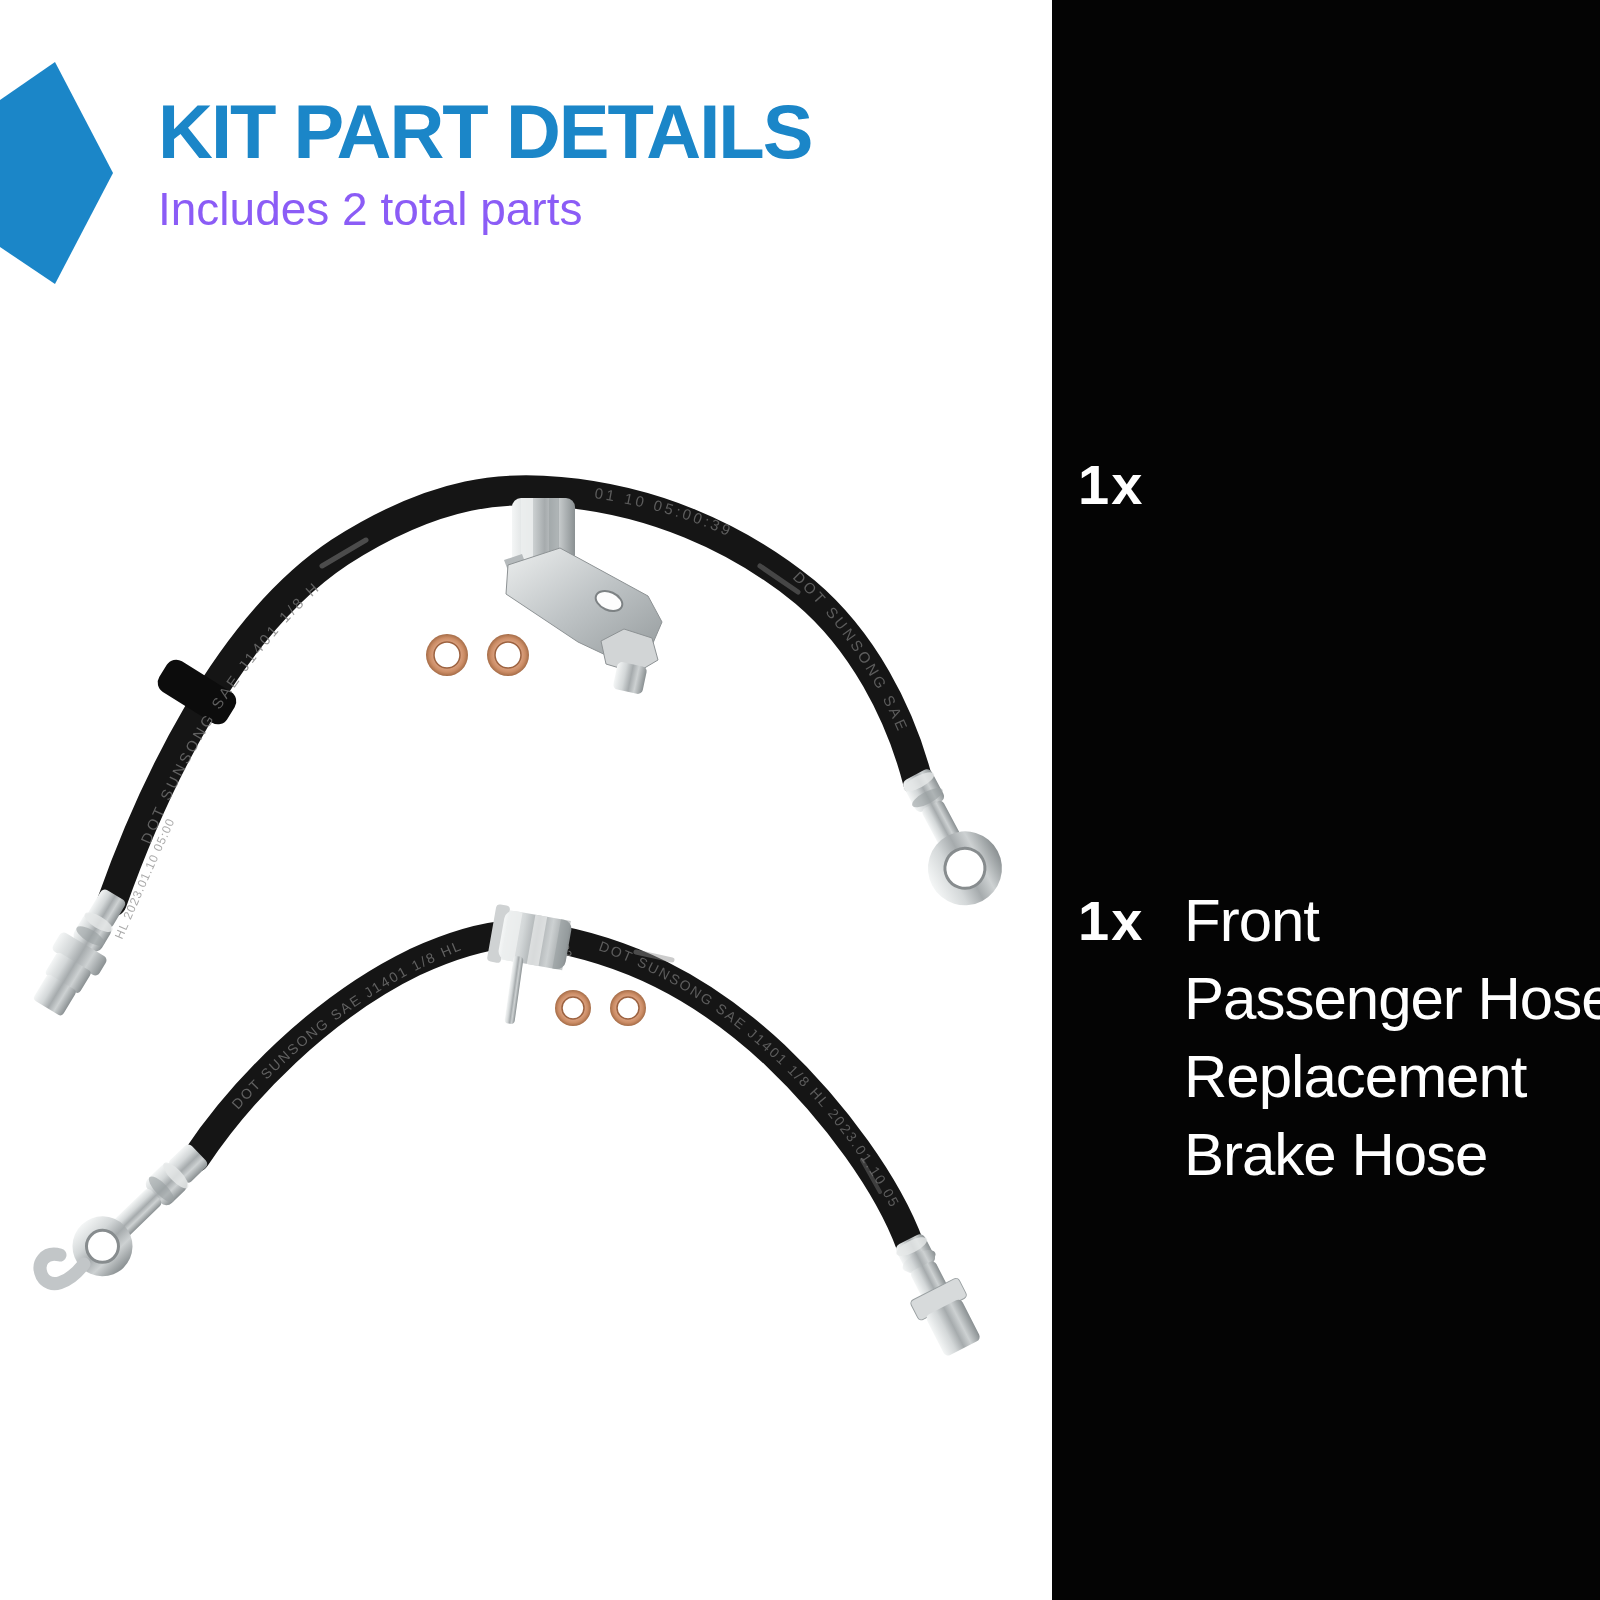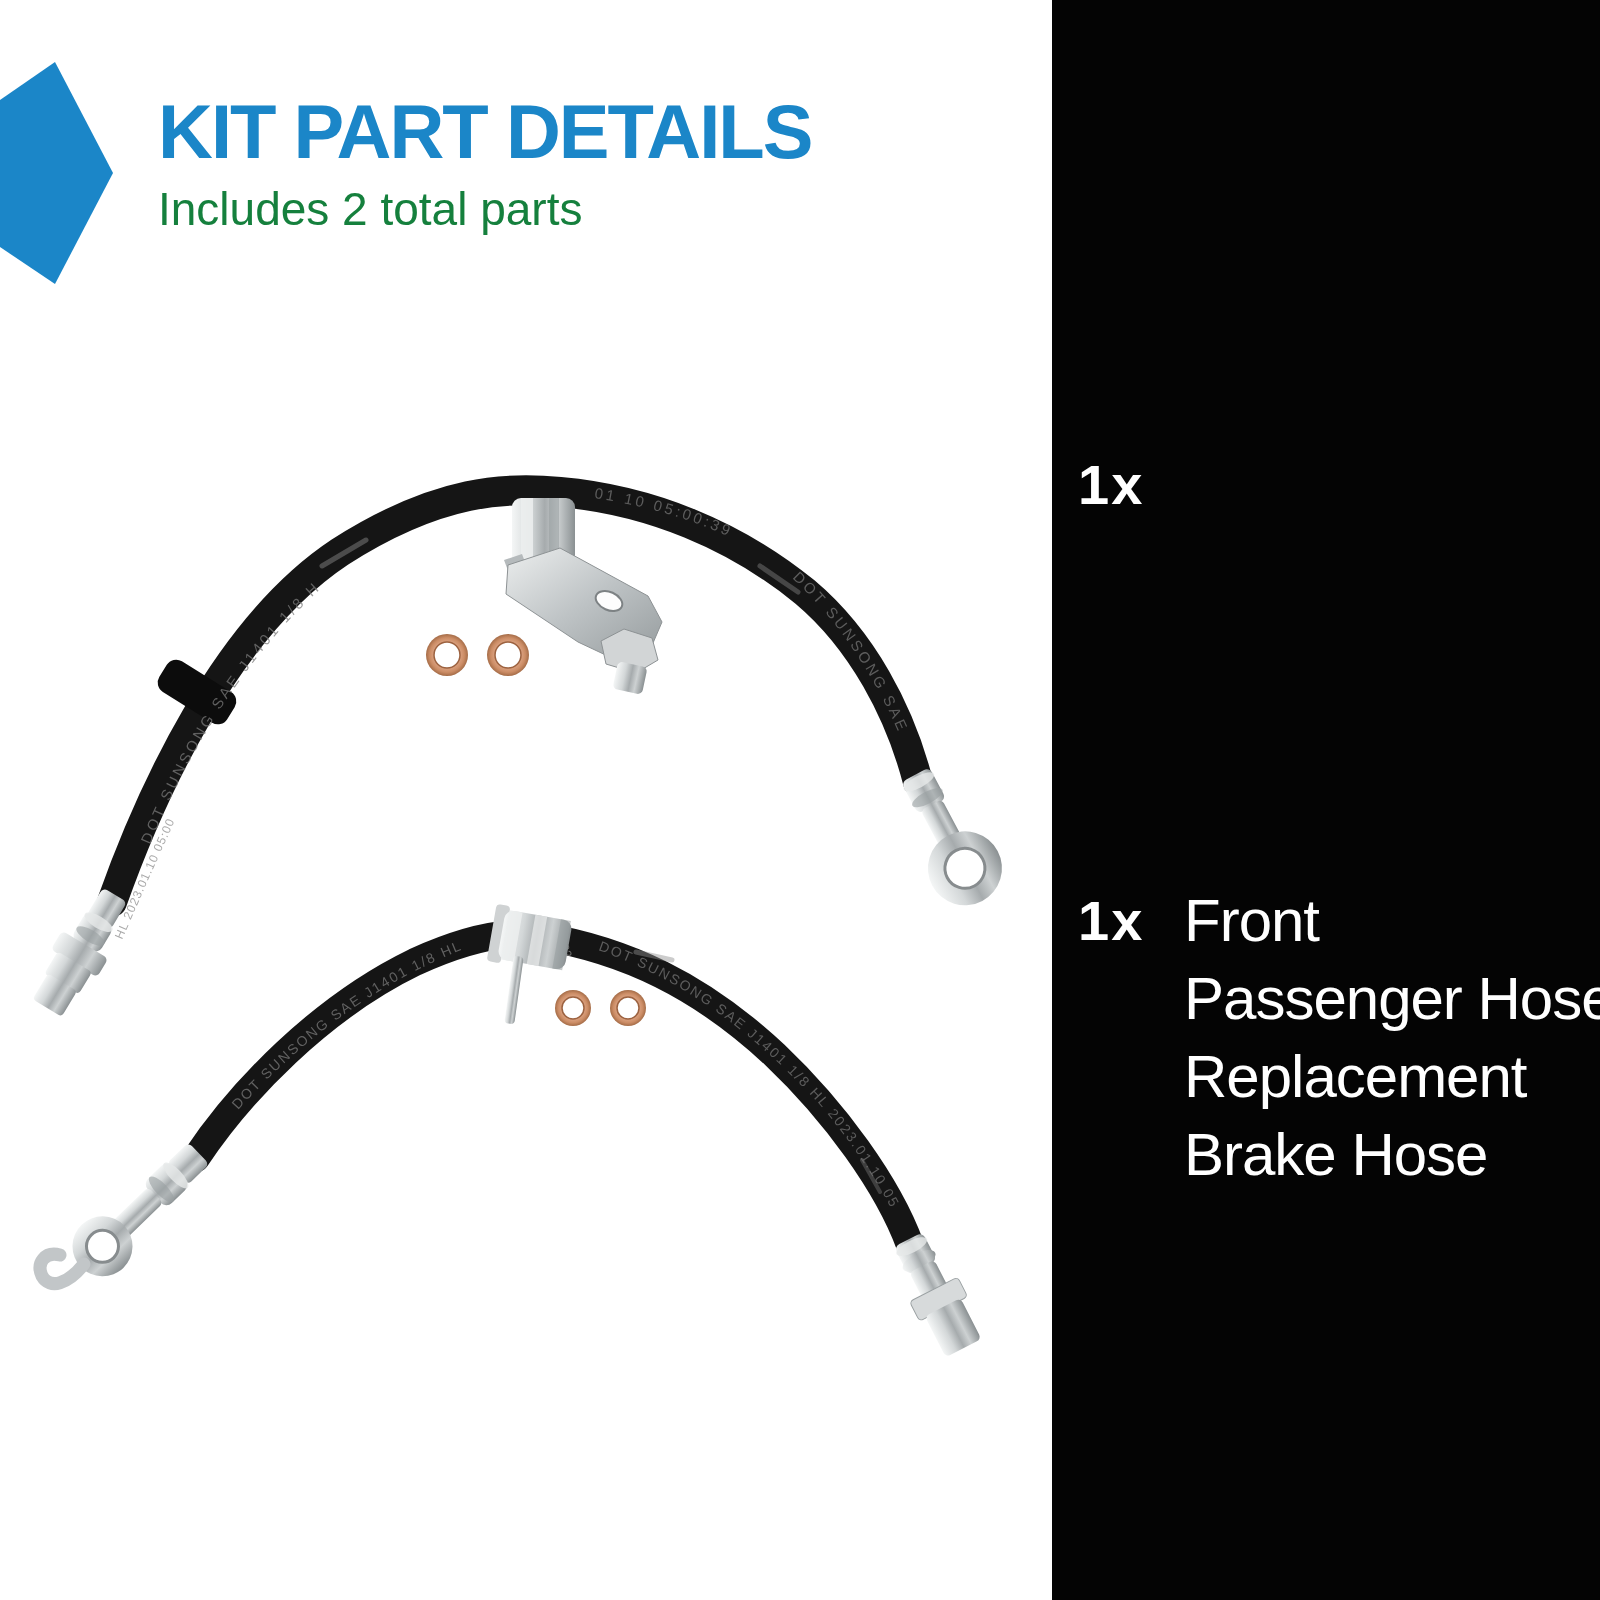--- a/index.html
+++ b/index.html
@@ -12,21 +12,21 @@
     position:absolute;top:0;left:1052px;width:548px;height:1600px;
     background:var(--panel,#040404);
   }
   .arrow-svg{position:absolute;top:0;left:0;}
   .header{position:absolute;left:158px;top:94px;}
   .title{
     margin:0;color:var(--accent,#1b86c8);
     font-size:76px;font-weight:800;letter-spacing:-2px;line-height:1.0;
   }
   .subtitle{
-    margin:16px 0 0 0;color:#15803d;
+    margin:16px 0 0 0;color:#8b5cf6;
     font-size:46px;font-weight:400;letter-spacing:0;line-height:1.0;
   }
   .photos-svg{position:absolute;top:0;left:0;}
   .part-item{
     position:absolute;left:26px;display:flex;align-items:flex-start;color:#ffffff;
   }
   .part-item.item-0{top:446px;}
   .part-item.item-1{top:882px;}
   .part-qty{
     width:106px;flex:0 0 106px;font-size:56px;font-weight:700;

